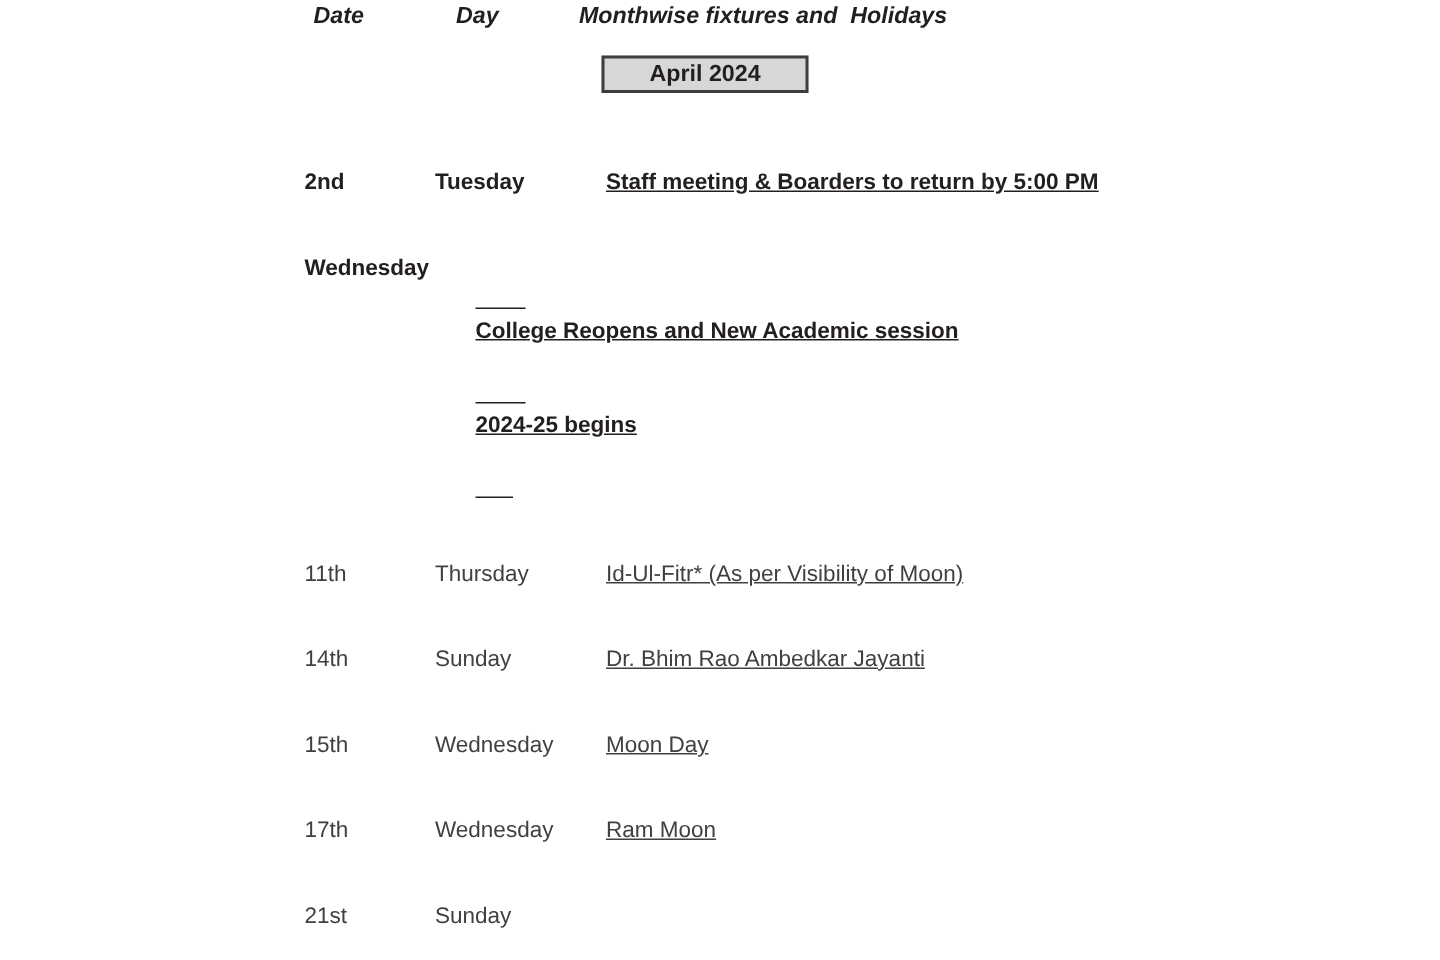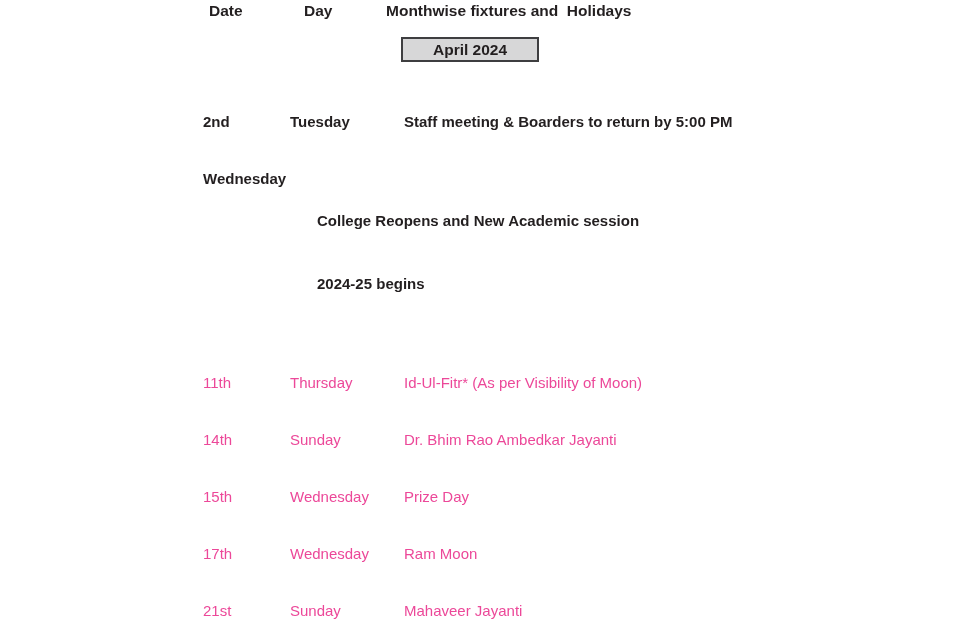--- a/index.html
+++ b/index.html
@@ -14,20 +14,21 @@
     padding-left: 203px;
     padding-top: 2px;
   }
   .hdr-row {
     display: flex;
     font-weight: bold;
     color: #231f20;
     font-size: 15.5px;
     line-height: 18px;
     white-space: pre;
+    font-style: italic;
   }
   .hdr-date { width: 87px; padding-left: 6px; }
   .hdr-day  { width: 114px; padding-left: 14px; }
   .hdr-title { margin-left: -18px; }
 
   .banner {
     display: inline-block;
     margin-left: 198px;
     background: #d7d7d8;
     border: 2px solid #3e3e40;
@@ -39,27 +40,27 @@
     white-space: pre;
   }
   .banner-april { margin-top: 17px; }
 
   .rows { white-space: pre; }
   .rows-april { margin-top: 13px; }
 
   .row {
     display: flex;
     font-size: 15px;
-    color: #ec4899;
+    color: #404040;
     line-height: 21px;
   }
   .row.bold { color: #231f20; font-weight: bold; justify-content: center; }
   .c-date { width: 87px; flex: none; }
   .c-day  { width: 114px; flex: none; }
-  .c-event { flex: 1; }
+  .c-event { flex: 1; text-decoration: underline; }
 </style>
 </head>
 <body>
 
 <div class="page">
 
   <div class="hdr-row">
     <div class="hdr-date">Date</div>
     <div class="hdr-day">Day</div>
     <div class="hdr-title">Monthwise fixtures and  Holidays</div>
@@ -87,29 +88,28 @@
       <div class="c-event">Id-Ul-Fitr* (As per Visibility of Moon)</div>
     </div>
     <div class="row">
       <div class="c-date">14th</div>
       <div class="c-day">Sunday</div>
       <div class="c-event">Dr. Bhim Rao Ambedkar Jayanti</div>
     </div>
     <div class="row">
       <div class="c-date">15th</div>
       <div class="c-day">Wednesday</div>
-      <div class="c-event">Prize Day</div>
+      <div class="c-event">Moon Day</div>
     </div>
     <div class="row">
       <div class="c-date">17th</div>
       <div class="c-day">Wednesday</div>
       <div class="c-event">Ram Moon</div>
     </div>
     <div class="row">
       <div class="c-date">21st</div>
       <div class="c-day">Sunday</div>
-      <div class="c-event">Mahaveer Jayanti</div>
     </div>
     
     
   </div>
 
 </div>
 
 </body></html>

